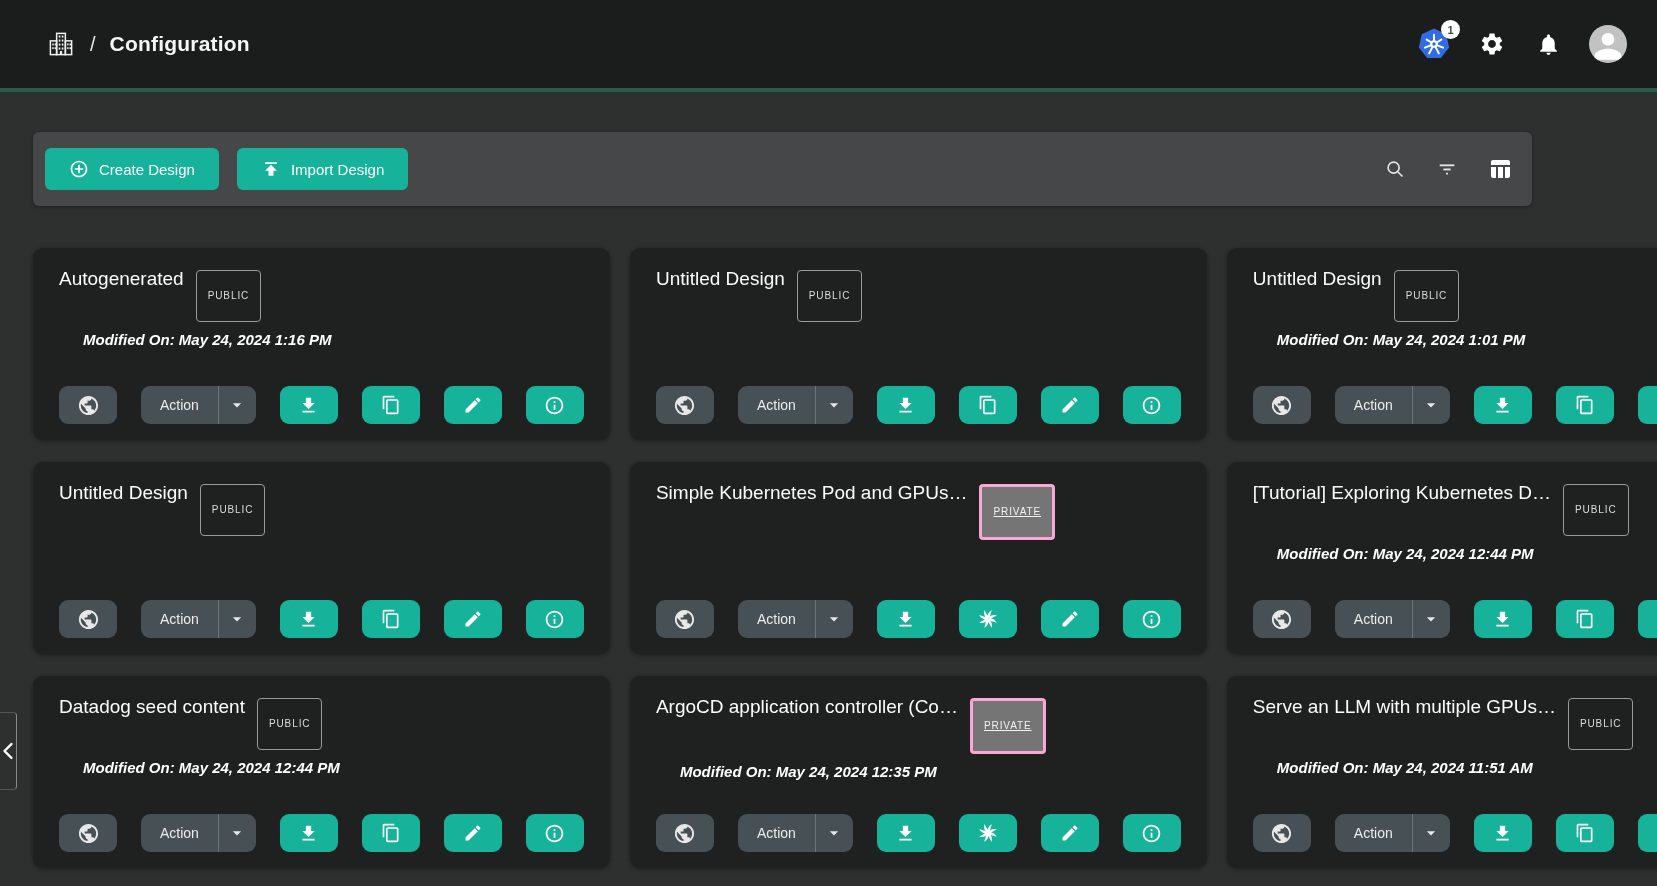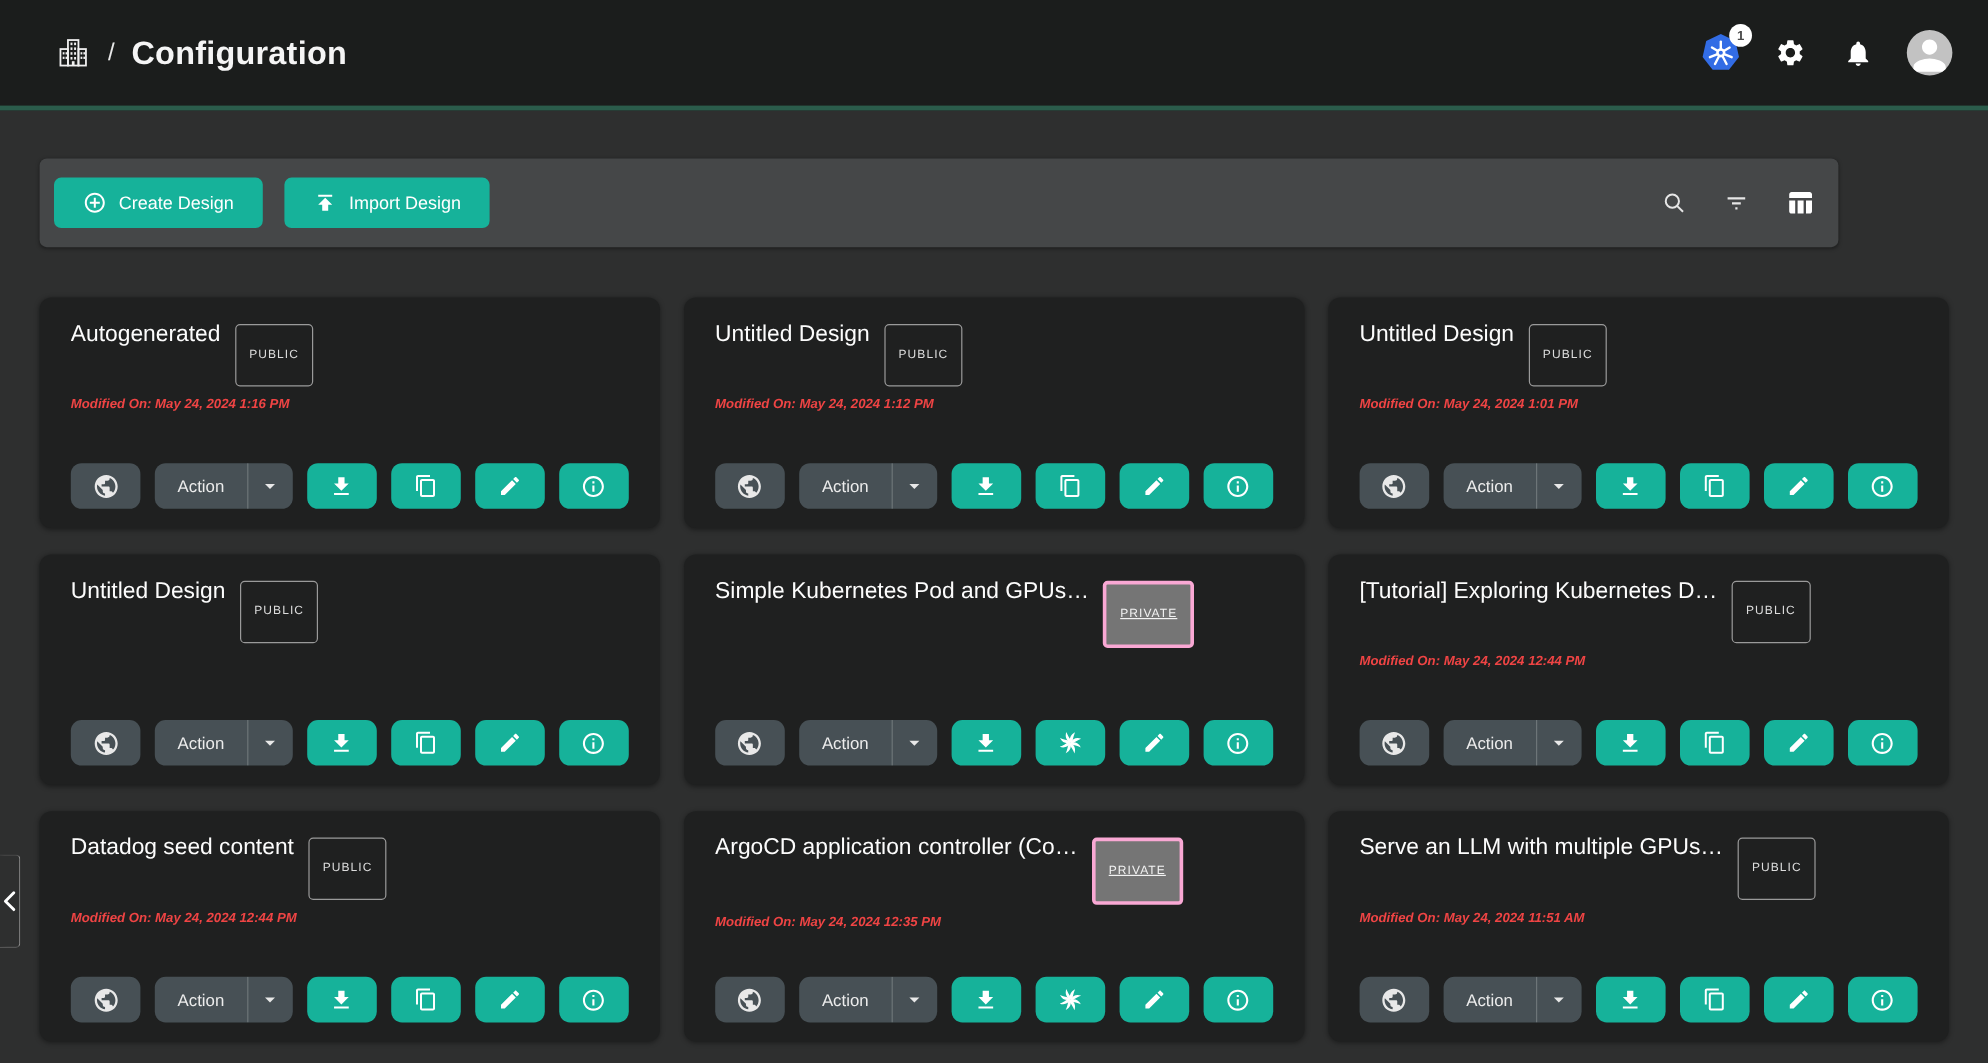--- a/index.html
+++ b/index.html
@@ -12,21 +12,21 @@
   }
   
   .header {
     height:92px; background:#1b1d1c;
     border-bottom:4px solid #2b5c4b;
     display:flex; align-items:center; justify-content:space-between;
     padding:0 30px 0 46px;
   }
   .crumbs { display:flex; align-items:center; gap:14px; }
   .crumb-sep { font-size:20px; color:#e8e8e8; font-weight:400; }
-  .page-title { font-size:27px; font-weight:700; color:#f5f5f5; letter-spacing:.2px; }
+  .page-title { font-size:21px; font-weight:700; color:#f5f5f5; letter-spacing:.2px; }
   .header-right { display:flex; align-items:center; gap:26px; }
   .hicon { width:30px; height:30px; display:flex; align-items:center; justify-content:center; cursor:pointer; }
   .k8s-wrap { position:relative; width:34px; height:34px; }
   .k8s-badge {
     position:absolute; top:-7px; right:-9px; min-width:19px; height:19px;
     background:#fff; color:#4a4a4a; border-radius:50%;
     font-size:11px; font-weight:700; display:flex; align-items:center; justify-content:center;
   }
   .avatar {
     width:38px; height:38px; border-radius:50%; background:#c2c2c2;
@@ -67,23 +67,23 @@
     white-space:nowrap; overflow:hidden; text-overflow:clip;
   }
   .badge {
     flex:none; margin-top:2px;
     font-size:10px; font-weight:400; letter-spacing:.9px;
     padding:20px 11px; border-radius:4px; line-height:1;
   }
   .badge-public { border:1px solid #9a9a9a; color:#dcdcdc; background:transparent; }
   .badge-private { border:3px solid #f9a8d4; color:#f2f2f2; background:#757575;text-decoration:underline; }
   .card-modified {
-    margin-top:9px; font-size:11px; font-style:italic; font-weight:700; color:#ef4444;
-  }
-  .card-actions { margin-top:auto; display:flex; align-items:flex-end; gap:12px; }
+    margin-top:9px; font-size:15px; font-style:italic; font-weight:700; color:#ffffff;margin-left:24px;
+  }
+  .card-actions { margin-top:auto; display:flex; align-items:flex-end; gap:24px; }
   .btn { border:none; cursor:pointer; font-family:inherit; }
   .btn-icon { width:58px; height:38px; border-radius:9px; display:flex; align-items:center; justify-content:center; }
   .btn-gray { background:#475055; }
   .btn-teal { background:#16b29a; }
   .action-split {
     display:flex; align-items:stretch; height:38px;
     background:#475055; border-radius:9px; overflow:hidden;
   }
   .action-main {
     background:transparent; color:#ececec; font-size:14px;
@@ -270,21 +270,20 @@
         </span>
       </button>
     </div>
   </div>
 
   <div class="card">
     <div class="card-top">
       <div class="card-title">Untitled Design</div>
       <div class="badge badge-public">PUBLIC</div>
     </div>
-    <div class="card-modified">Modified On: May 24, 2024 1:12 PM</div>
     <div class="card-actions">
       <button class="btn btn-icon btn-gray">
         <span class="ic">
           <svg width="23" height="23" viewBox="0 0 24 24" fill="#e8e8e8">
             <path d="M12 2C6.48 2 2 6.48 2 12s4.48 10 10 10 10-4.48 10-10S17.52 2 12 2zm-1 17.93c-3.95-.49-7-3.85-7-7.93 0-.62.08-1.21.21-1.79L9 15v1c0 1.1.9 2 2 2v1.93zm6.9-2.54c-.26-.81-1-1.39-1.9-1.39h-1v-3c0-.55-.45-1-1-1H8v-2h2c.55 0 1-.45 1-1V7h2c1.1 0 2-.9 2-2v-.41c2.93 1.19 5 4.06 5 7.41 0 2.08-.8 3.97-2.1 5.39z"></path>
           </svg>
         </span>
       </button>
       <div class="action-split">
         <button class="action-main">Action</button>

